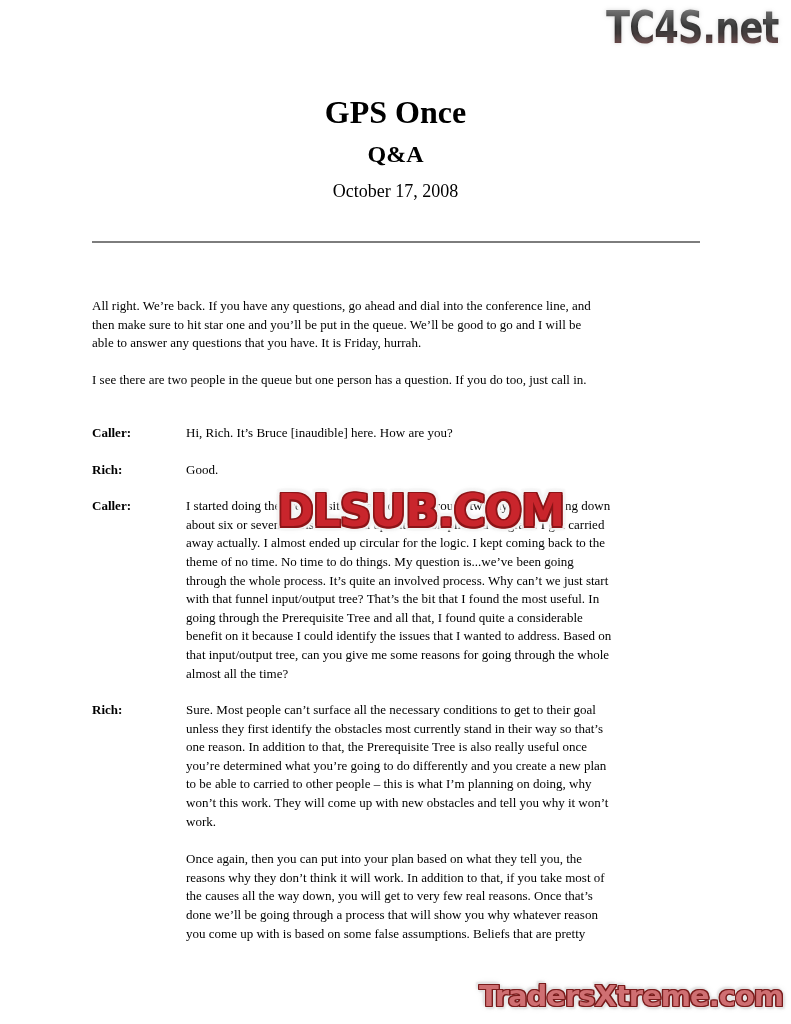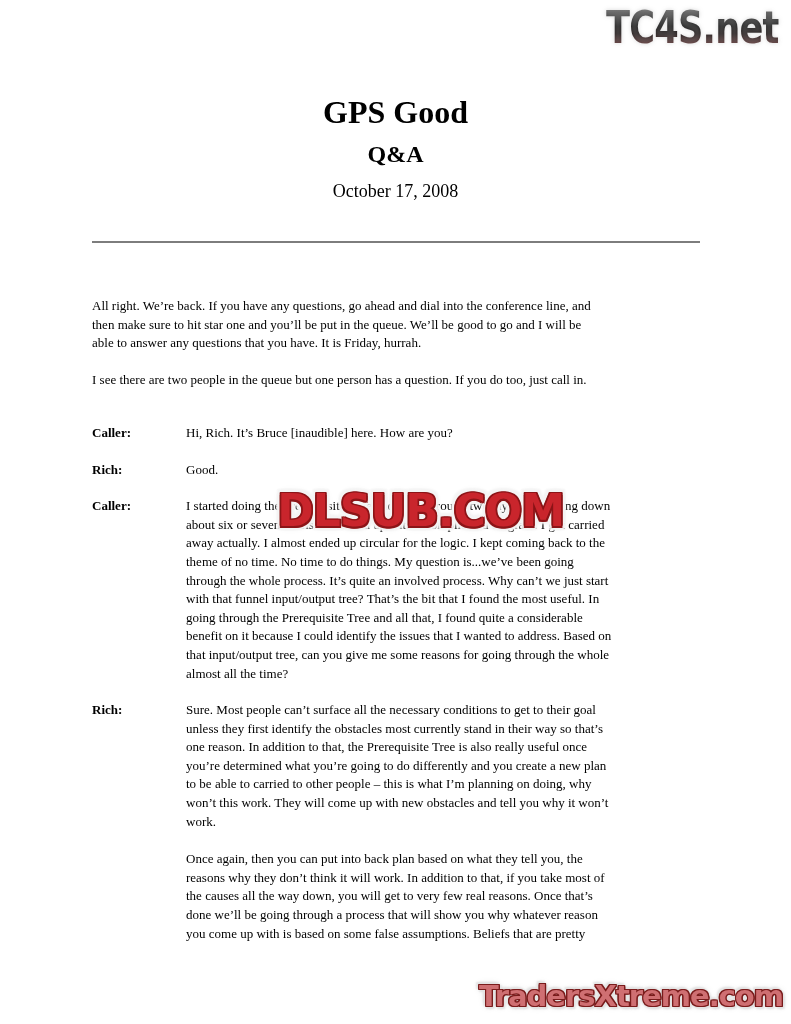--- a/index.html
+++ b/index.html
@@ -67,21 +67,21 @@
       0 3px 2px #e3e3e3, 0 -3px 2px #e3e3e3, 3px 0 2px #e3e3e3, -3px 0 2px #e3e3e3,
       3px 3px 2px #e3e3e3, -3px -3px 2px #e3e3e3, 0 0 8px #dddddd;
   }
 </style>
 </head>
 <body style="--wm-fill: #c9252c; --wm-outline: #8c1518; --ft-fill: #cf6f72; --ft-outline: #7a1c1c;">
 
 <div class="site-logo">TC4S.net</div>
 
 <div class="doc-header">
-  <h1 class="doc-title">GPS Good</h1>
+  <h1 class="doc-title">GPS Once</h1>
   <h2 class="doc-subtitle">Q&amp;A</h2>
   <div class="doc-date">October 17, 2008</div>
 </div>
 
 <hr class="rule">
 
 <div class="doc-body">
   <div class="intro">
       <div class="para">
         <div class="tline">All right. We’re back. If you have any questions, go ahead and dial into the conference line, and</div>
@@ -132,21 +132,21 @@
           <div class="para">
             <div class="tline">Sure. Most people can’t surface all the necessary conditions to get to their goal</div>
             <div class="tline">unless they first identify the obstacles most currently stand in their way so that’s</div>
             <div class="tline">one reason. In addition to that, the Prerequisite Tree is also really useful once</div>
             <div class="tline">you’re determined what you’re going to do differently and you create a new plan</div>
             <div class="tline">to be able to carried to other people – this is what I’m planning on doing, why</div>
             <div class="tline">won’t this work. They will come up with new obstacles and tell you why it won’t</div>
             <div class="tline">work.</div>
           </div>
           <div class="para">
-            <div class="tline">Once again, then you can put into back plan based on what they tell you, the</div>
+            <div class="tline">Once again, then you can put into your plan based on what they tell you, the</div>
             <div class="tline">reasons why they don’t think it will work. In addition to that, if you take most of</div>
             <div class="tline">the causes all the way down, you will get to very few real reasons. Once that’s</div>
             <div class="tline">done we’ll be going through a process that will show you why whatever reason</div>
             <div class="tline">you come up with is based on some false assumptions. Beliefs that are pretty</div>
           </div>
         </div>
       </div>
     </div>
 </div>
 

